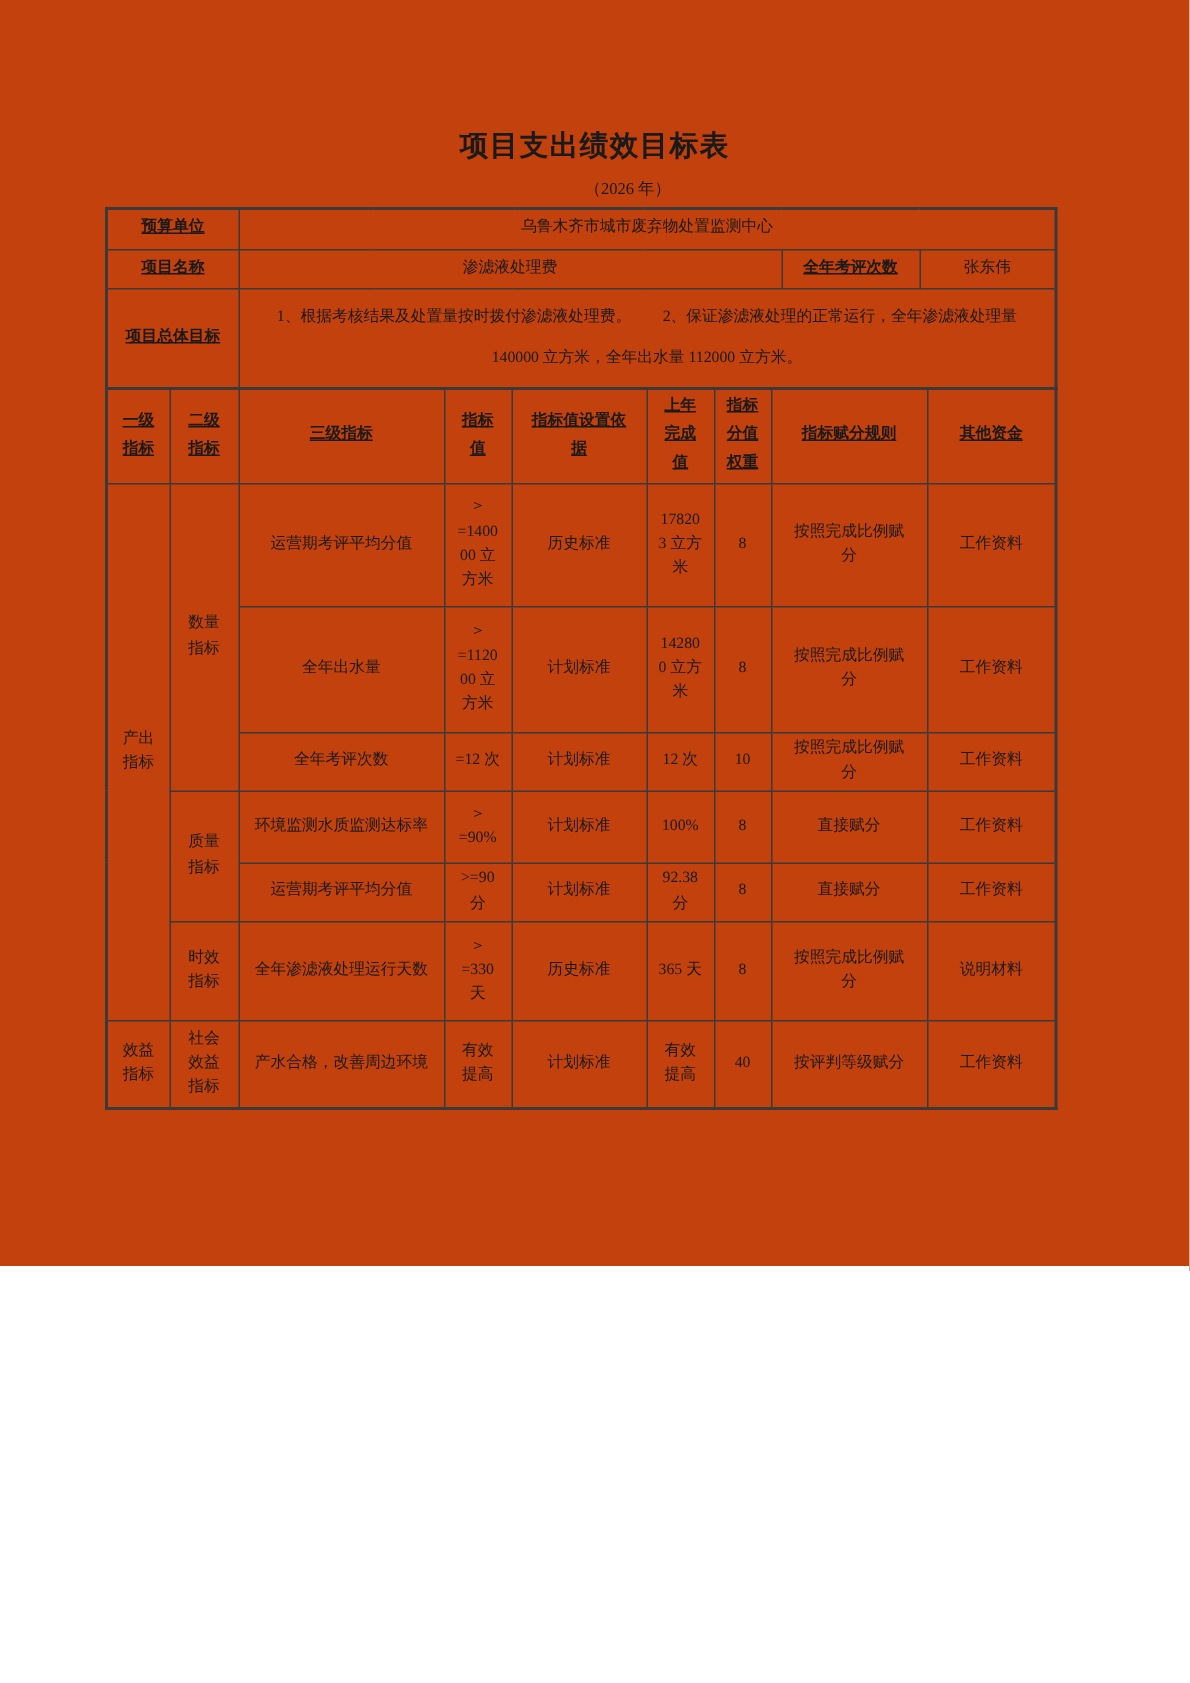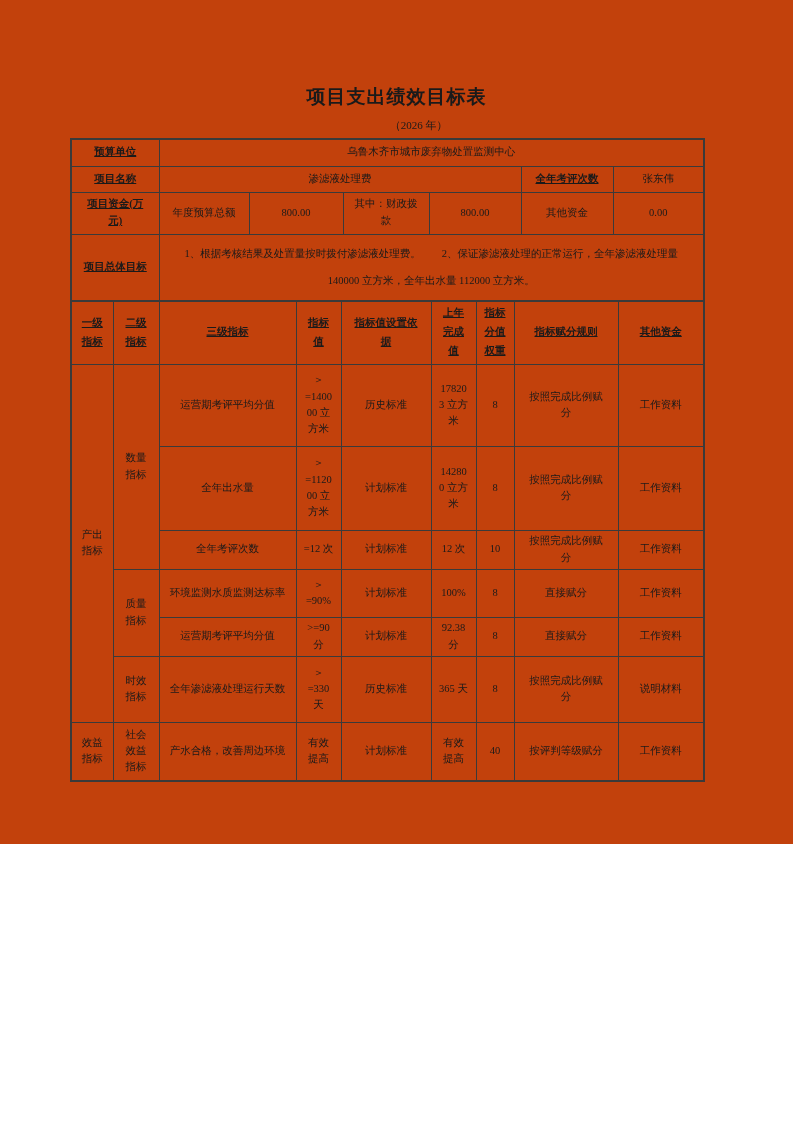--- a/index.html
+++ b/index.html
@@ -97,31 +97,20 @@
       <tbody>
           <tr style="height:27px">
         <td class="b">预算单位</td>
         <td colspan="6">乌鲁木齐市城市废弃物处置监测中心</td>
       </tr>
       <tr style="height:26px">
         <td class="b">项目名称</td>
         <td colspan="4">渗滤液处理费</td>
         <td class="b">全年考评次数</td>
         <td>张东伟</td>
-      </tr>
-      <tr style="height:42px">
-        <td class="b">项目资金(万
-元)</td>
-        <td>年度预算总额</td>
-        <td>800.00</td>
-        <td>其中：财政拨
-款</td>
-        <td>800.00</td>
-        <td>其他资金</td>
-        <td>0.00</td>
       </tr>
       <tr style="height:67px">
         <td class="b">项目总体目标</td>
         <td colspan="6" class="goal-cell">1、根据考核结果及处置量按时拨付渗滤液处理费。　　2、保证渗滤液处理的正常运行，全年渗滤液处理量 140000 立方米，全年出水量 112000 立方米。</td>
       </tr>
     </tbody>
       </table>
 
     <table class="ind-table">
       <colgroup>

